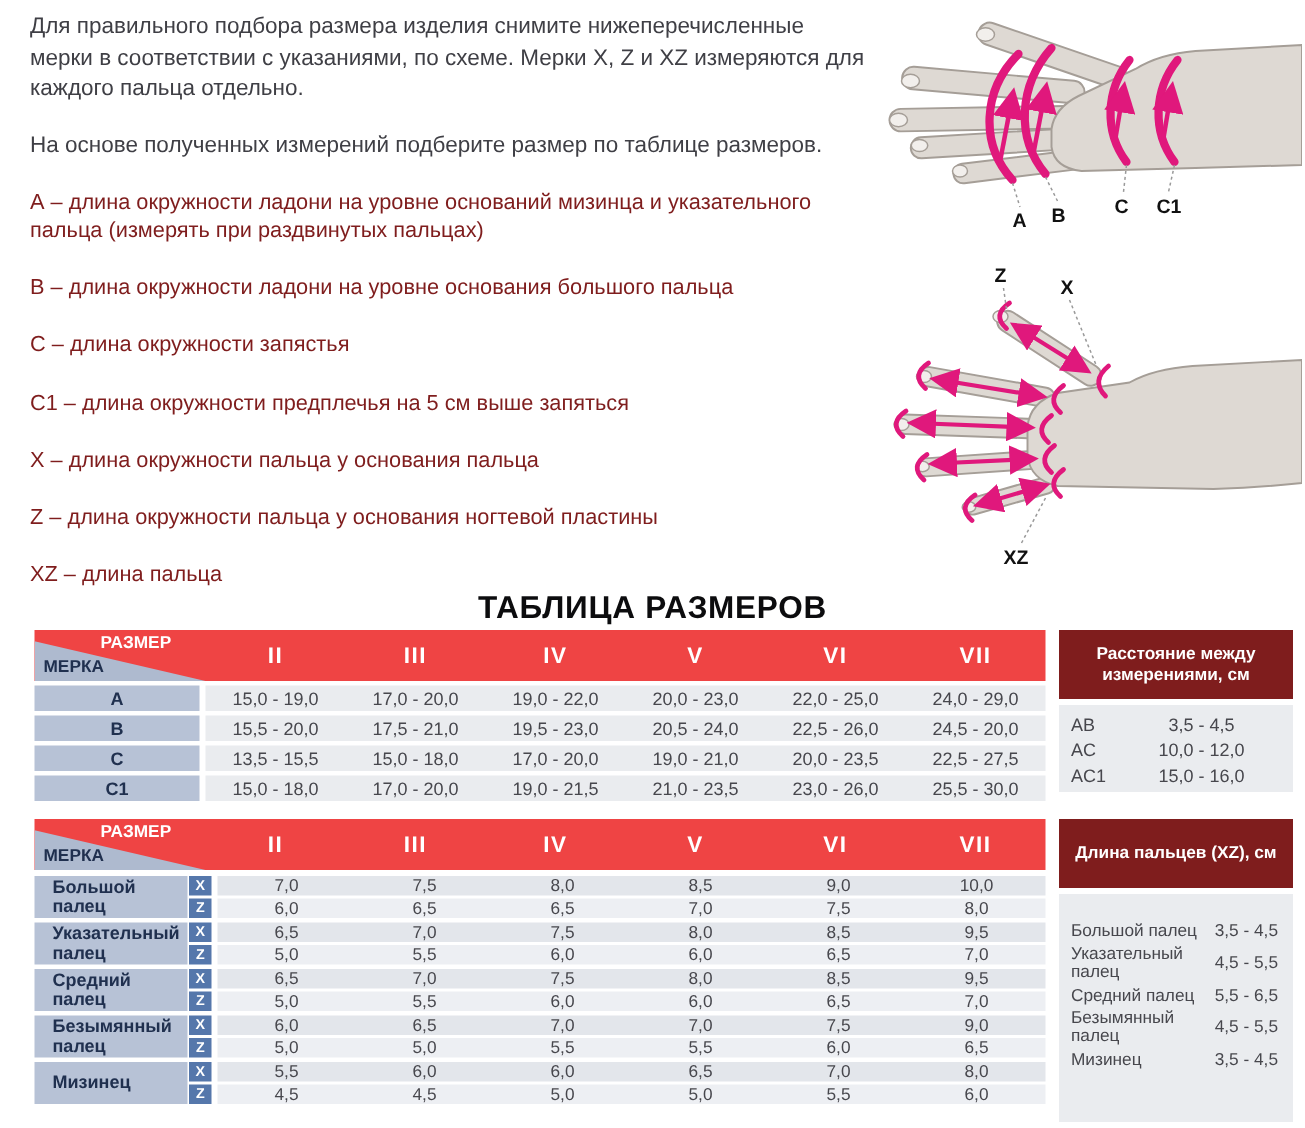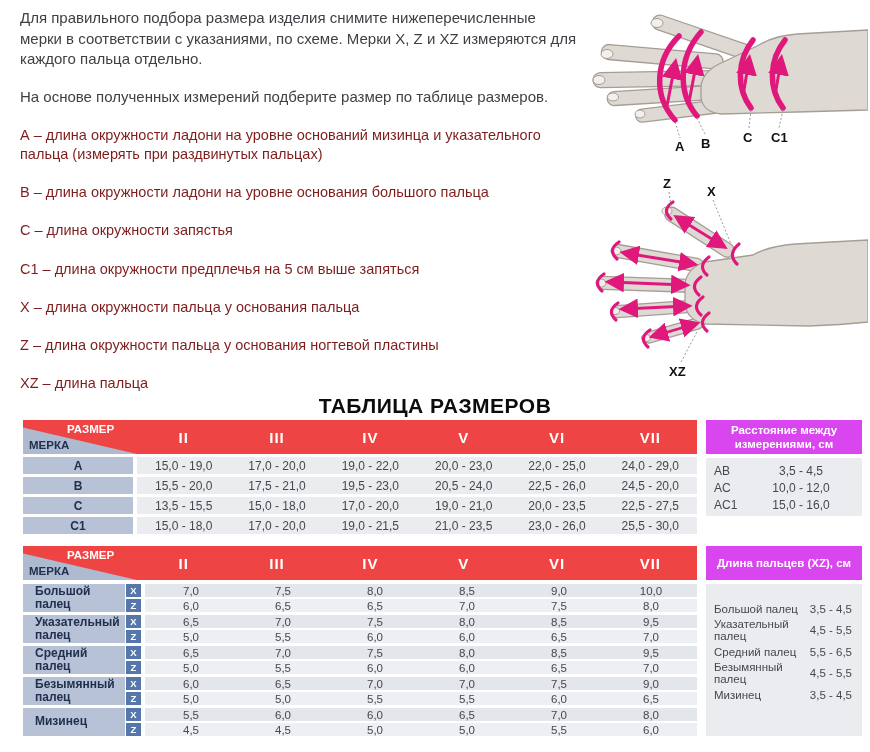--- a/index.html
+++ b/index.html
@@ -44,21 +44,21 @@
   .rlabel { flex:0 0 110px; margin-right:4px; background:#b7c2d6; color:#20304f;
             font-weight:bold; font-size:12px; display:flex; align-items:center; justify-content:center; }
   .rdata { flex:1; display:flex; background:#eaecef; }
   .dcell { flex:1; display:flex; align-items:center; justify-content:center;
            color:#47474d; font-size:12px; }
 
   
   .panel { position:absolute; left:706px; width:156px; }
   .p1 { top:420px; height:115px; }
   .p2 { top:546px; height:190px; }
-  .phead { height:34px; background:#d946ef; color:#fff; font-weight:bold; font-size:11.5px;
+  .phead { height:46px; background:#7f1d1d; color:#fff; font-weight:bold; font-size:11.5px;
            display:flex; align-items:center; justify-content:center; text-align:center;
            line-height:1.25; padding:0 6px; }
   .pbody { background:#eaecef; margin-top:4px; height:58px; padding:4px 0 0 8px; }
   .prow { display:flex; height:17px; align-items:center; font-size:12px; color:#47474d; }
   .plabel { flex:0 0 44px; }
   .pval { flex:1; text-align:center; padding-right:18px; }
   .pbody2 { background:#eaecef; margin-top:4px; height:152px; padding:14px 10px 0 8px; }
   .prow2 { display:flex; height:21.5px; align-items:center; font-size:11.5px; color:#47474d; }
   .plabel2 { flex:1; }
   .pval2 { flex:0 0 52px; text-align:right; }

